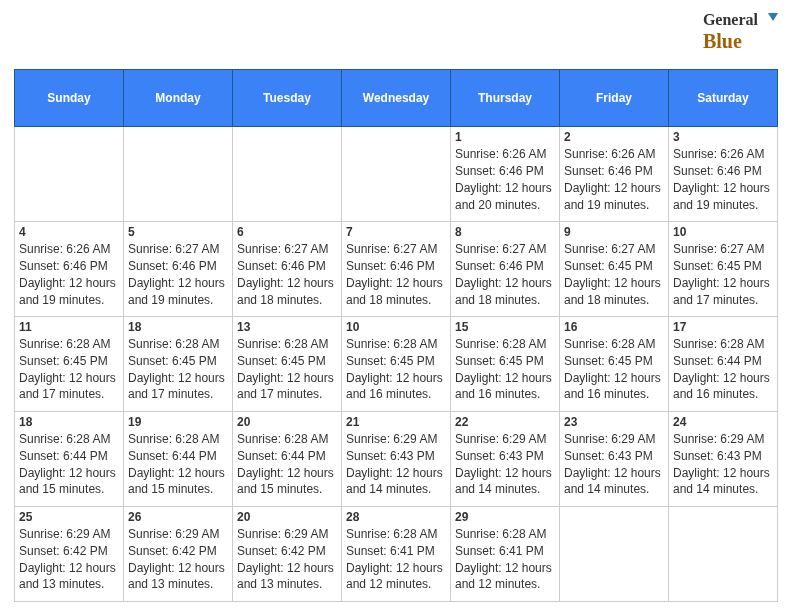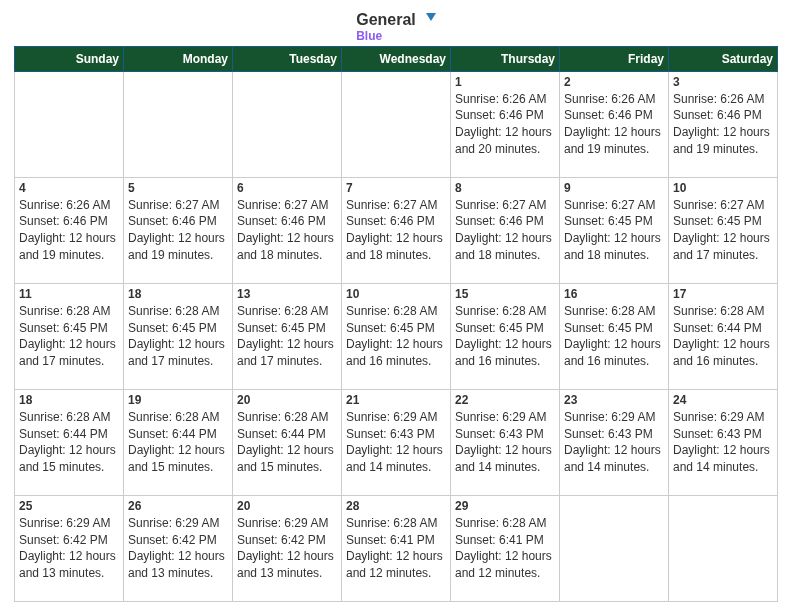--- a/index.html
+++ b/index.html
@@ -12,23 +12,24 @@
     }
     .page {
       width: 792px;
       height: 612px;
       padding: 10px 14px;
       display: flex;
       flex-direction: column;
     }
     .header {
       display: flex;
-      justify-content: center;
+      justify-content: flex-end;
       align-items: flex-start;
-      margin-bottom: 2px;
+      margin-bottom: 16px;
+      font-family: Liberation Serif, serif;
     }
     .logo {
       display: flex;
       align-items: center;
       gap: 2px;
     }
     .title-section {
       text-align: right;
     }
     .month-year {
@@ -41,27 +42,27 @@
       color: #555;
     }
     .calendar {
       flex: 1;
       border: 1px solid #ccc;
       border-collapse: collapse;
       width: 100%;
       table-layout: fixed;
     }
     .calendar th {
-      background-color: #14532d;
+      background-color: #3b82f6;
       color: #fff;
       font-size: 12px;
       font-weight: bold;
-      padding: 5px 4px;
+      padding: 21px 4px;
       border: 1px solid #1a5a8a;
-      text-align: right;
+      text-align: center;
     }
     .calendar td {
       vertical-align: top;
       border: 1px solid #ccc;
       padding: 3px 4px;
       font-size: 9px;
       color: #333;
       height: 88px;
     }
     .calendar tr:last-child td {
@@ -90,21 +91,21 @@
 <div class="page">
   <div class="header">
     <div class="logo">
   <div style="display:flex;flex-direction:column;align-items:flex-start;line-height:1.2;">
     <div style="display:flex;align-items:center;gap:2px;">
       <span style="font-size:16px;font-weight:bold;color:#333;">General</span>
       <svg width="18" height="18" viewBox="0 0 18 18">
         <polygon points="8,2 18,2 13,10" fill="#2a7ab5"></polygon>
       </svg>
     </div>
-    <span style="font-size:12px;font-weight:bold;color:#8b5cf6;">Blue</span>
+    <span style="font-size:20px;font-weight:bold;color:#a16207;">Blue</span>
   </div>
 </div>
     <div class="title-section">
       <div class="month-year"></div>
       <div class="location"></div>
     </div>
   </div>
 
   <table class="calendar" id="cal-table">
     <thead id="cal-head">

